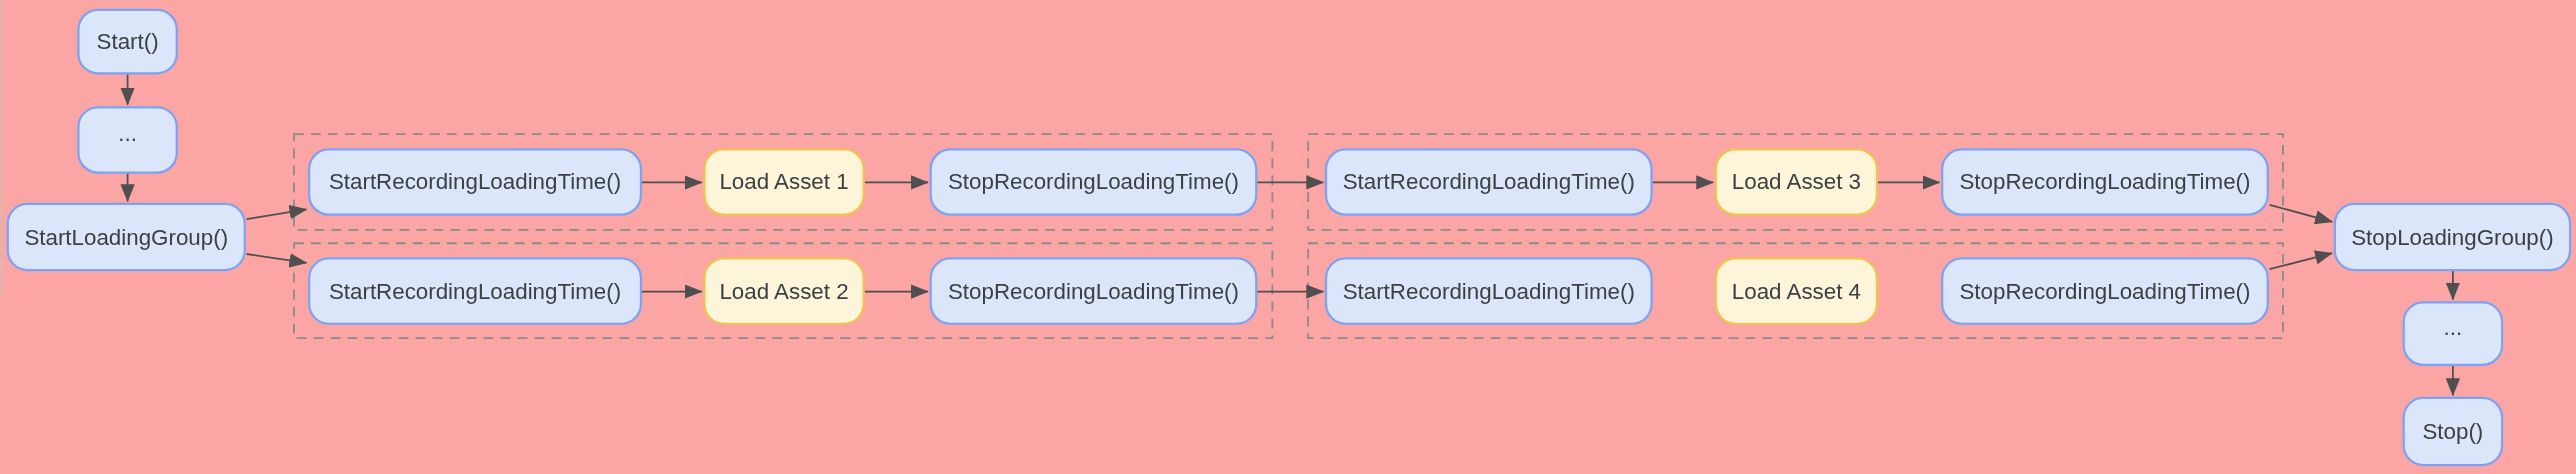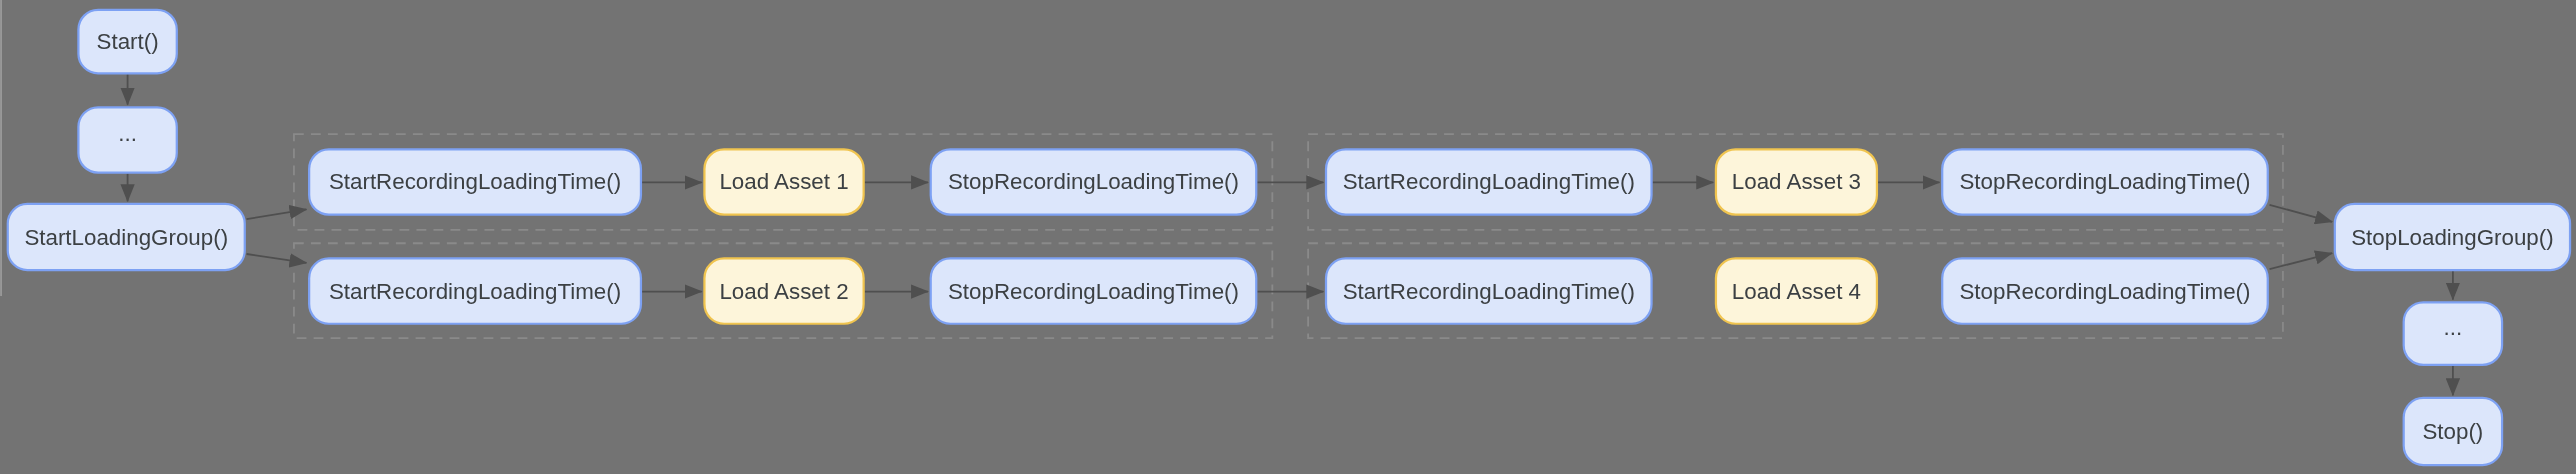--- a/index.html
+++ b/index.html
@@ -4,21 +4,21 @@
 <style>
   html, body {
     margin: 0;
     padding: 0;
     background: #ffffff;
   }
   .canvas {
     position: relative;
     width: 2576px;
     height: 474px;
-    background: #737373;
+    background: #fca5a5;
     font-family: "Liberation Sans", sans-serif;
     overflow: hidden;
   }
   svg { display: block; }
   .node-label {
     font-family: "Liberation Sans", sans-serif;
     font-size: 25px;
     fill: #3c4043;
   }
 </style>

